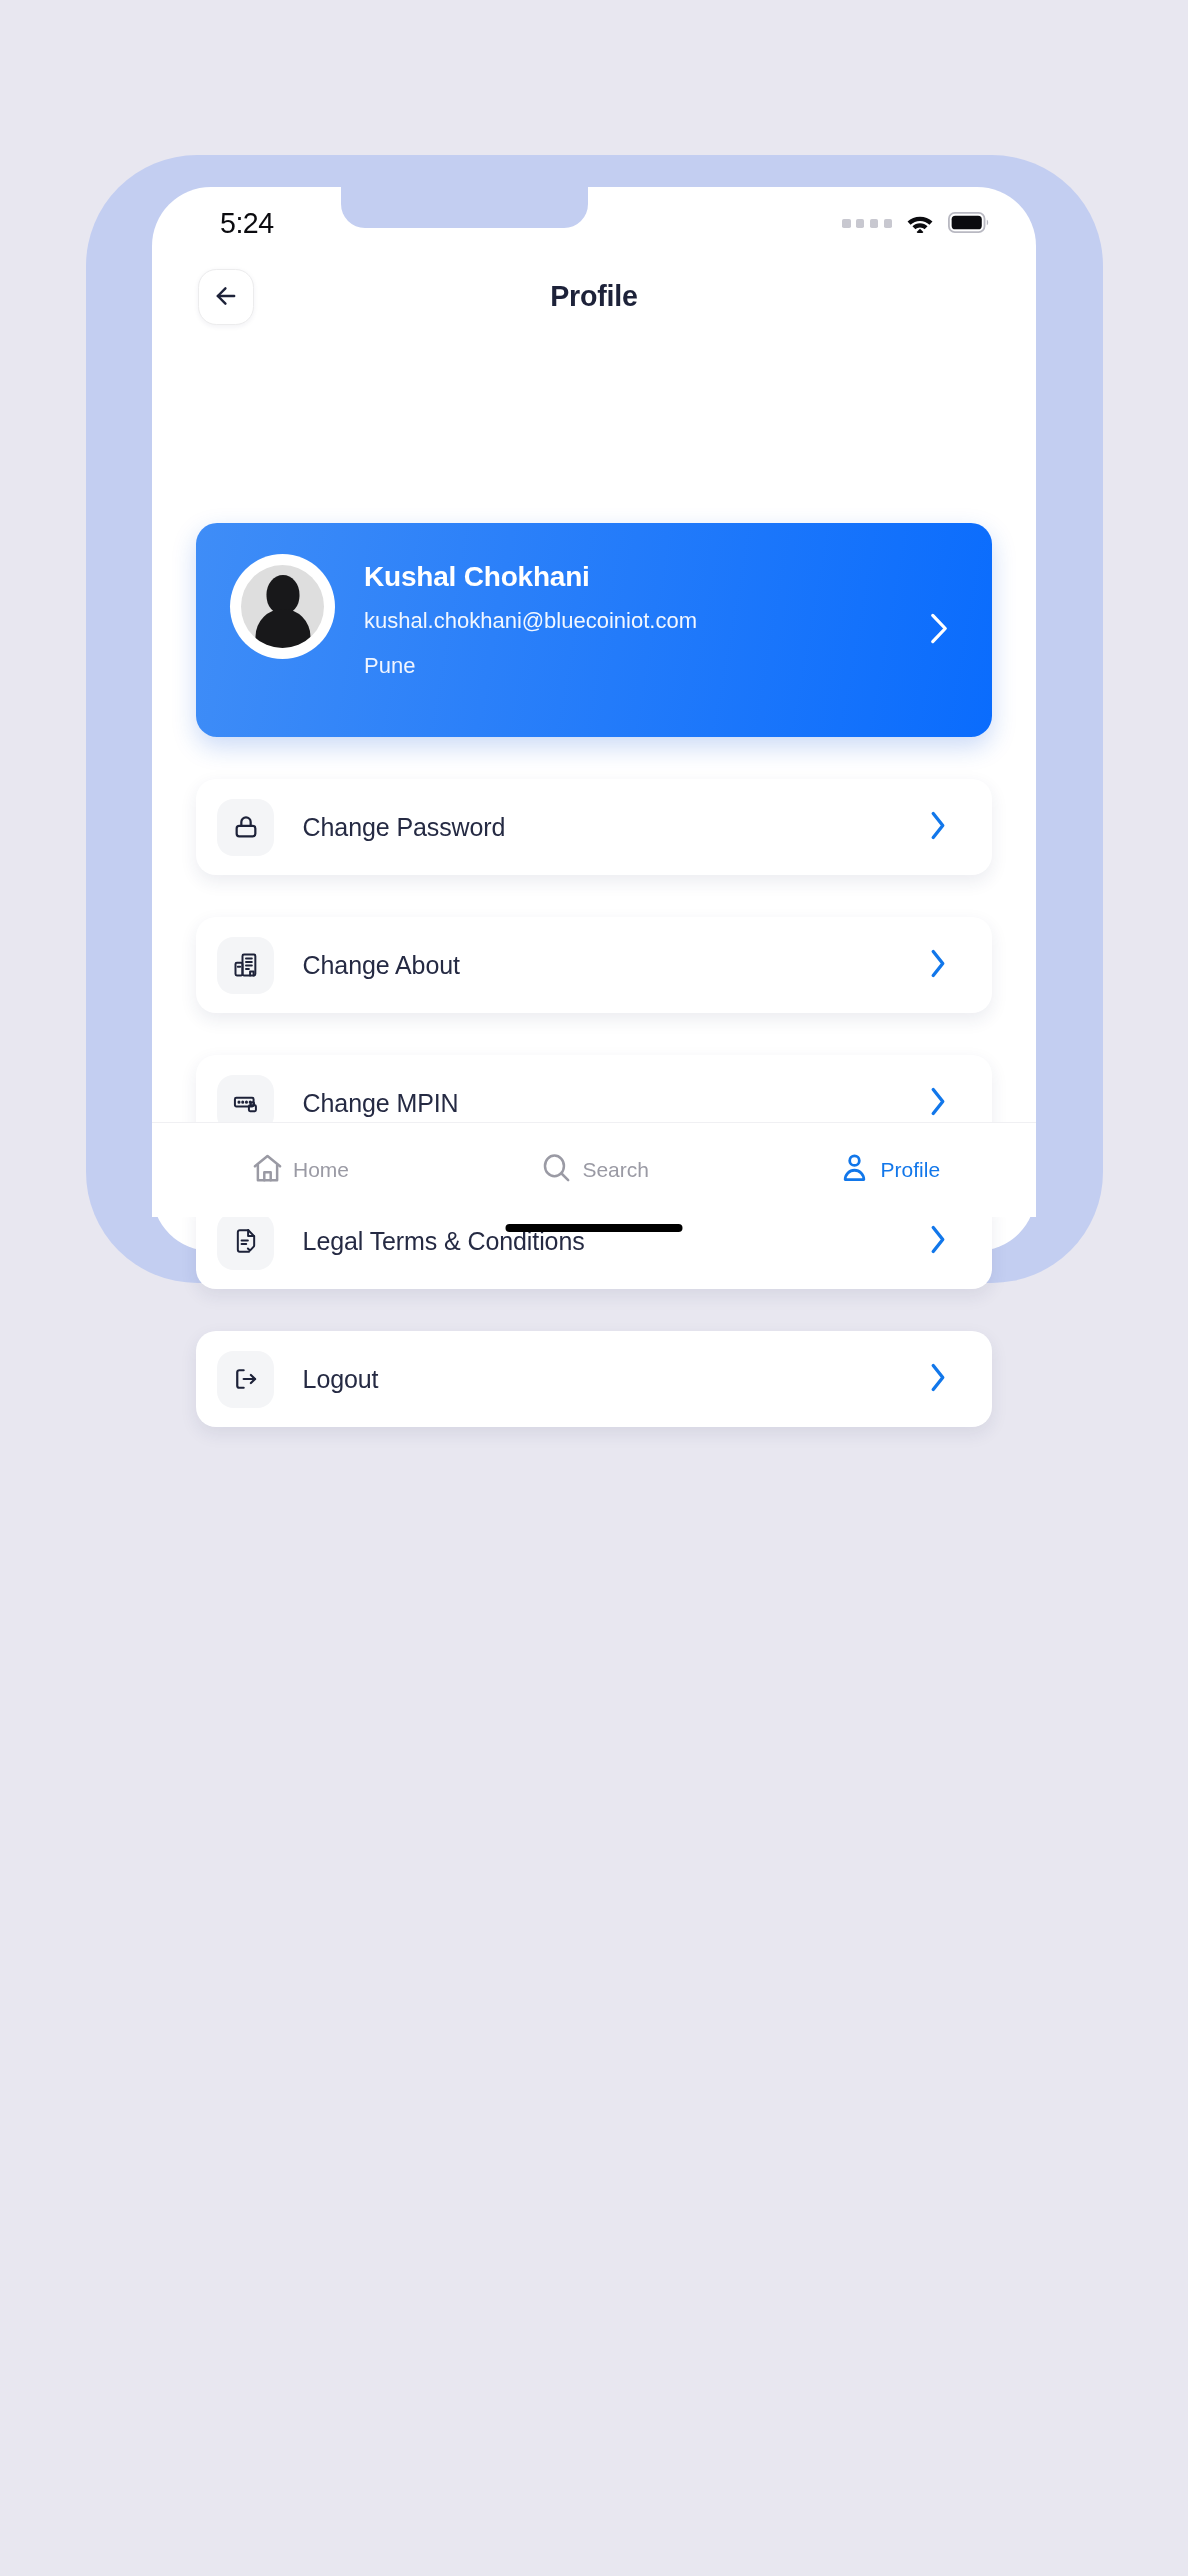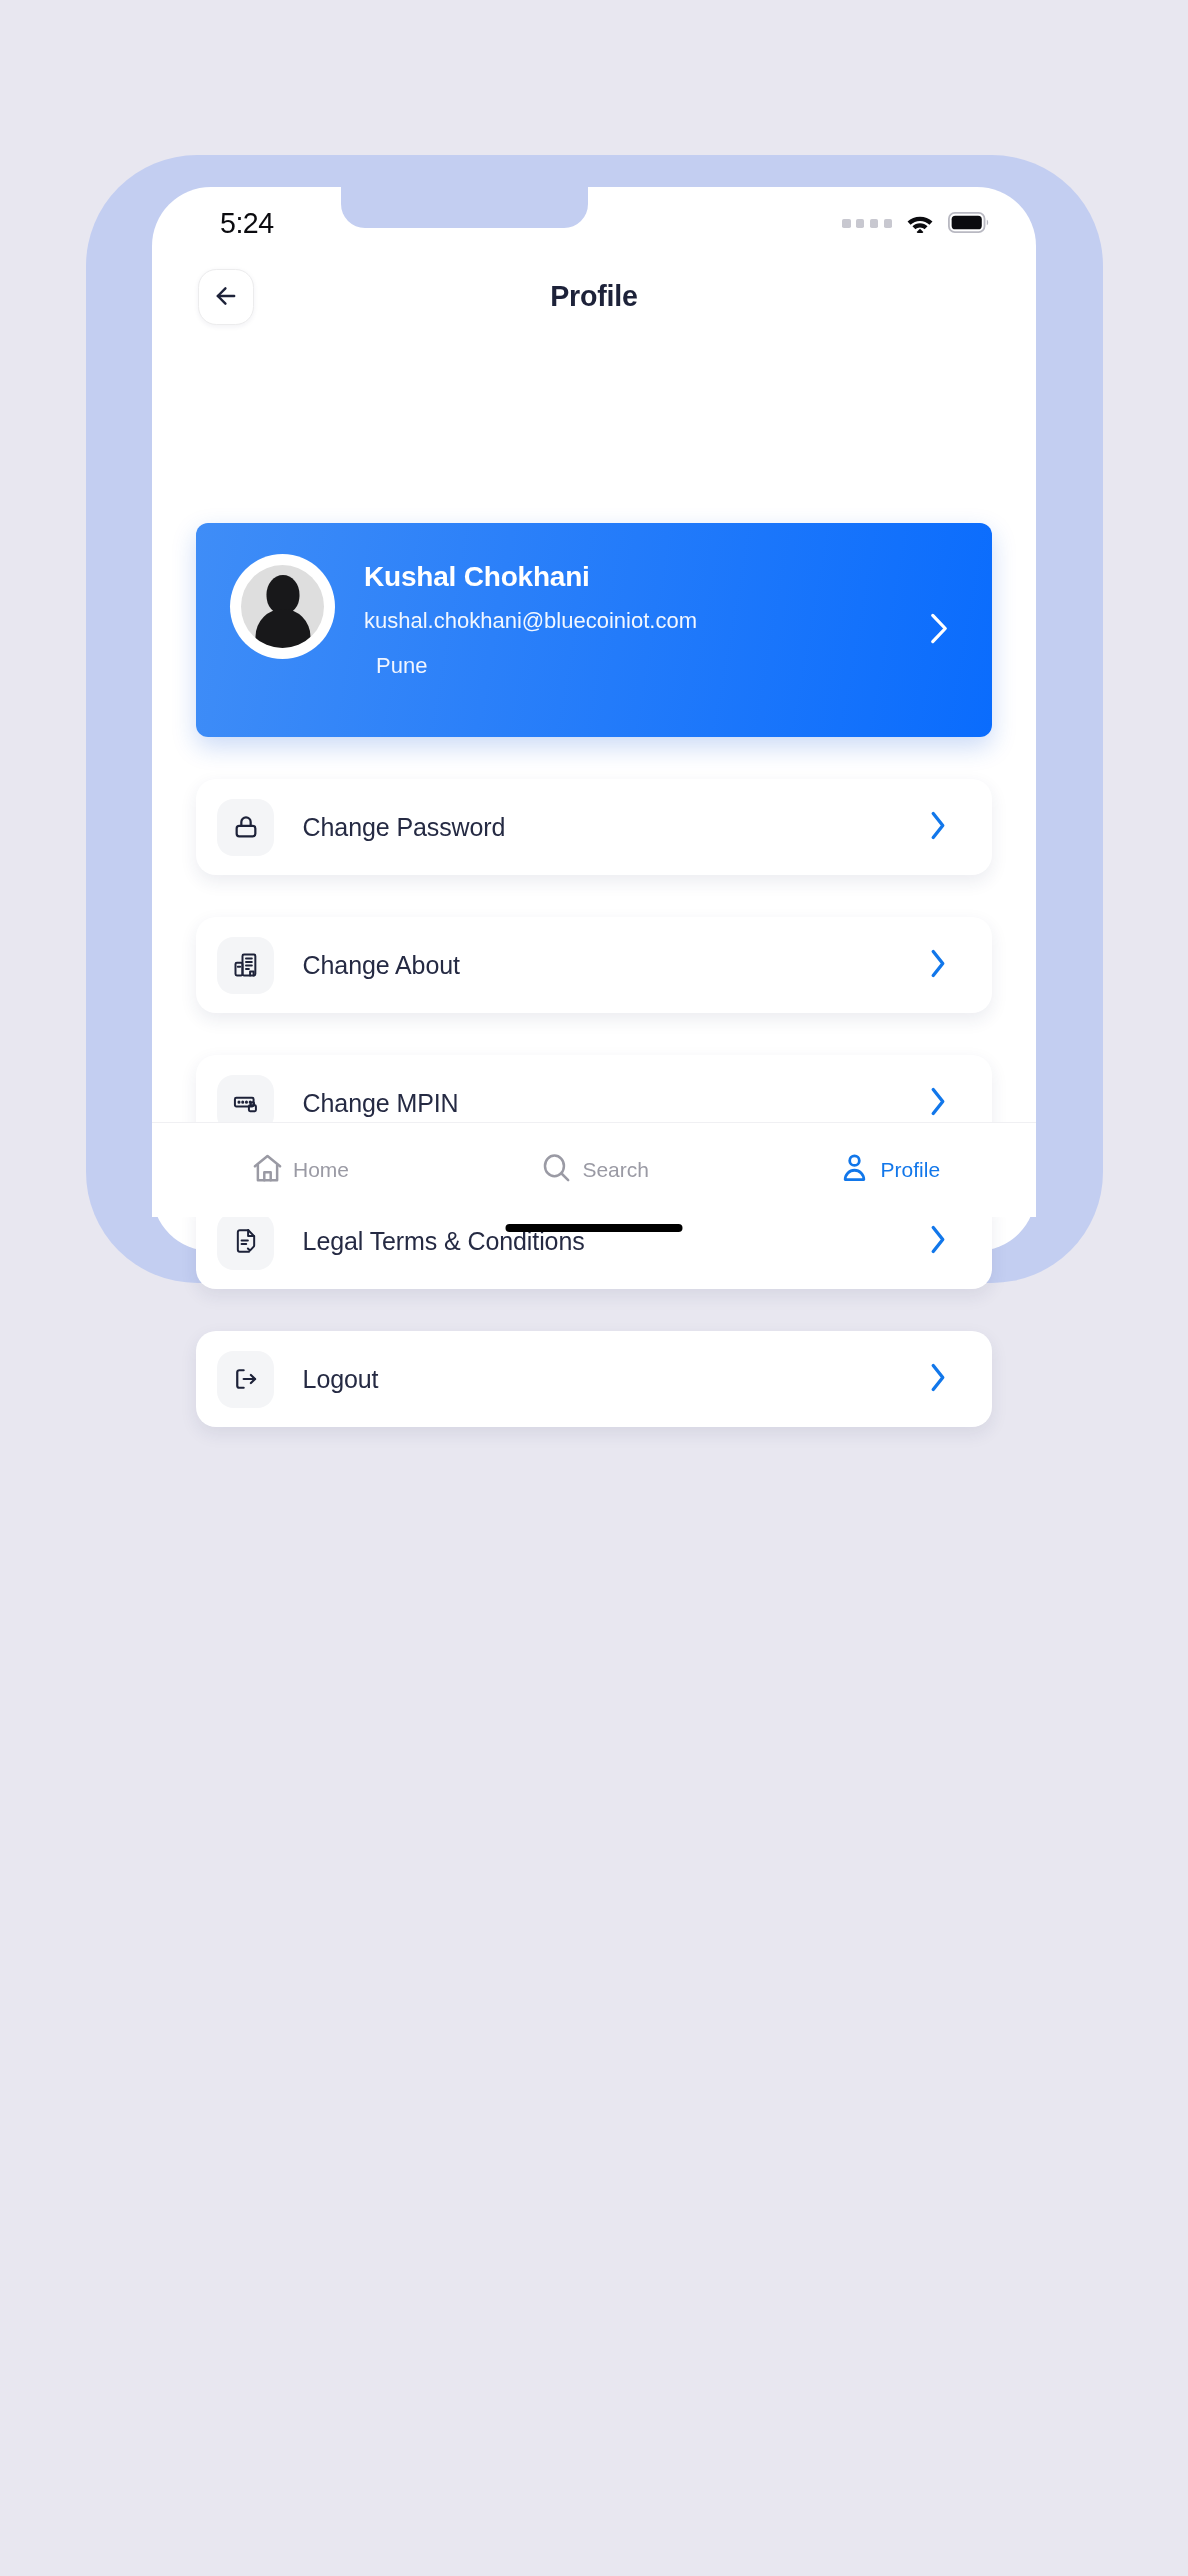--- a/index.html
+++ b/index.html
@@ -72,21 +72,21 @@
     position:absolute; left:0; top:24px; width:884px;
     text-align:center;
     font-size:28.6px; font-weight:700; color:#1d2239;
     letter-spacing:-0.2px;
   }
 
   
   #profile-card{
     position:absolute; left:196px; top:523px;
     width:796px; height:214px;
-    border-radius:12px;
+    border-radius:21px;
     background:linear-gradient(100deg,#3f8df7 0%,#2b80f9 38%,#0a6cfd 100%);
     box-shadow:0 9.2px 24px rgba(25,90,220,.22);
     cursor:pointer;
     overflow:hidden;
   }
   #avatar{
     position:absolute; left:34px; top:31px;
     width:105px; height:105px;
     border-radius:50%;
     background:#ffffff;
@@ -116,21 +116,21 @@
   #profile-name{
     position:absolute; left:168px; top:38px;
     font-size:28px; font-weight:700; color:#ffffff;
     letter-spacing:-0.2px;
   }
   #profile-email{
     position:absolute; left:168px; top:85px;
     font-size:22px; font-weight:400; color:#f2f7ff;
   }
   #profile-location{
-    position:absolute; left:180px; top:130px;
+    position:absolute; left:168px; top:130px;
     font-size:22px; font-weight:400; color:#f0f5ff;
   }
   #profile-chevron{
     position:absolute; right:41px; top:50%;
     transform:translateY(-50%);
   }
 
   
   #menu-list{
     position:absolute; left:196px; top:779px;

